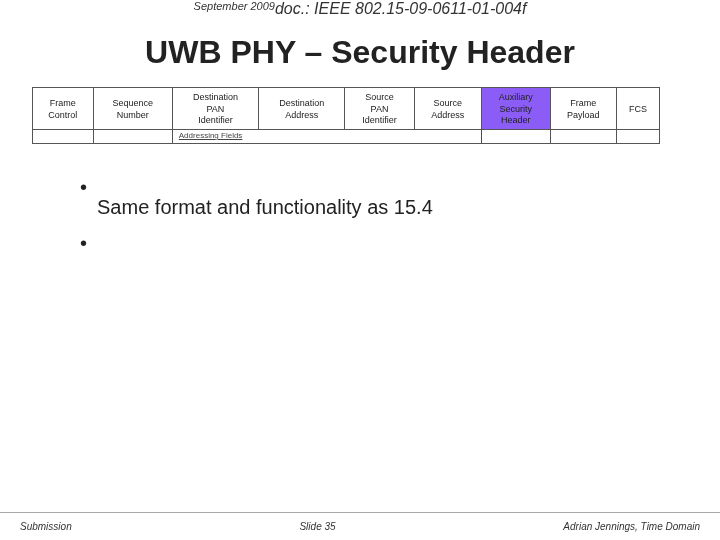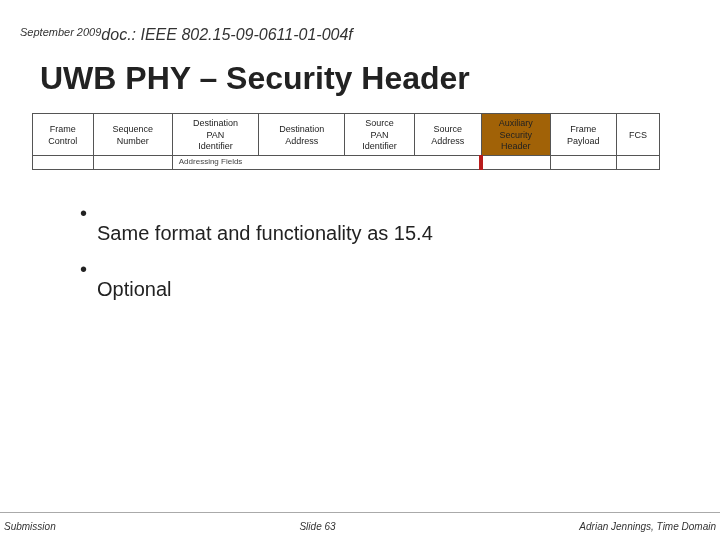--- a/index.html
+++ b/index.html
@@ -15,39 +15,40 @@
     .slide {
       width: 720px;
       height: 540px;
       background: #ffffff;
       position: relative;
       padding: 0;
     }
 
     .header-bar {
       display: flex;
-      justify-content: flex-start;
+      justify-content: center;
       align-items: flex-start;
-      padding: 26px 20px 6px 20px;
+      padding: 0 20px 6px 20px;
       border-bottom: none;
     }
 
     .header-left {
       font-size: 11px;
       color: #333;
       font-style: italic;
     }
 
     .header-right {
       font-size: 16px;
       color: #333;
       font-style: italic;
     }
 
     .title-section {
+      text-align: center;
       padding: 10px 40px 16px 40px;
     }
 
     .slide-title {
       font-size: 32px;
       font-weight: bold;
       color: #222;
       font-family: Arial, sans-serif;
     }
 
@@ -68,21 +69,21 @@
       padding: 3px 4px;
       vertical-align: middle;
       line-height: 1.3;
     }
 
     .frame-table .top-row td {
       padding: 4px 4px 2px 4px;
     }
 
     .highlight-cell {
-      background-color: #a16207;
+      background-color: #8b5cf6;
     }
 
     .addressing-row td {
       border-top: none;
       font-size: 8px;
       color: #444;
       padding: 1px 4px 2px 4px;
       border-bottom: 1px solid #555;
     }
 
@@ -110,21 +111,21 @@
     }
 
     .footer-bar {
       position: absolute;
       bottom: 0;
       left: 0;
       right: 0;
       display: flex;
       justify-content: space-between;
       align-items: center;
-      padding: 8px 4px;
+      padding: 8px 20px;
       border-top: 1px solid #aaa;
       margin-top: 16px;
     }
 
     .footer-left, .footer-center, .footer-right {
       font-size: 10px;
       color: #333;
       font-style: italic;
     }
 
@@ -160,39 +161,38 @@
         <td>Destination<br>Address</td>
         <td>Source<br>PAN<br>Identifier</td>
         <td>Source<br>Address</td>
         <td class="highlight-cell">Auxiliary<br>Security<br>Header</td>
         <td>Frame<br>Payload</td>
         <td>FCS</td>
       </tr>
       <tr class="addressing-row">
         <td style="border-bottom:1px solid #555; border-right:1px solid #555;"></td>
         <td style="border-bottom:1px solid #555; border-right:1px solid #555;"></td>
-        <td colspan="4" style="text-align:left; padding-left:6px; border-bottom:1px solid #555; border-right:4px solid #b91c1c;">Addressing Fields</td>
+        <td colspan="4" style="text-align:left; padding-left:6px; border-bottom:1px solid #555; border-right:1px solid #b91c1c;text-decoration:underline;">Addressing Fields</td>
         <td style="border-bottom:1px solid #555; border-right:1px solid #555;"></td>
         <td style="border-bottom:1px solid #555; border-right:1px solid #555;"></td>
         <td style="border-bottom:1px solid #555;"></td>
       </tr>
     </tbody>
       </table>
   </div>
 
   <div class="bullet-section">
     <div class="bullet-item">
       <span class="bullet-dot">•</span>
       <span class="bullet-text">Same format and functionality as 15.4</span>
     </div>
     <div class="bullet-item">
       <span class="bullet-dot">•</span>
-      <span class="bullet-text">Optional</span>
     </div>
   </div>
 
   <div class="footer-bar">
     <span class="footer-left">Submission</span>
-    <span class="footer-center">Slide 63</span>
+    <span class="footer-center">Slide 35</span>
     <span class="footer-right">Adrian Jennings, Time Domain</span>
   </div>
 
 </div>
 
 </body></html>

